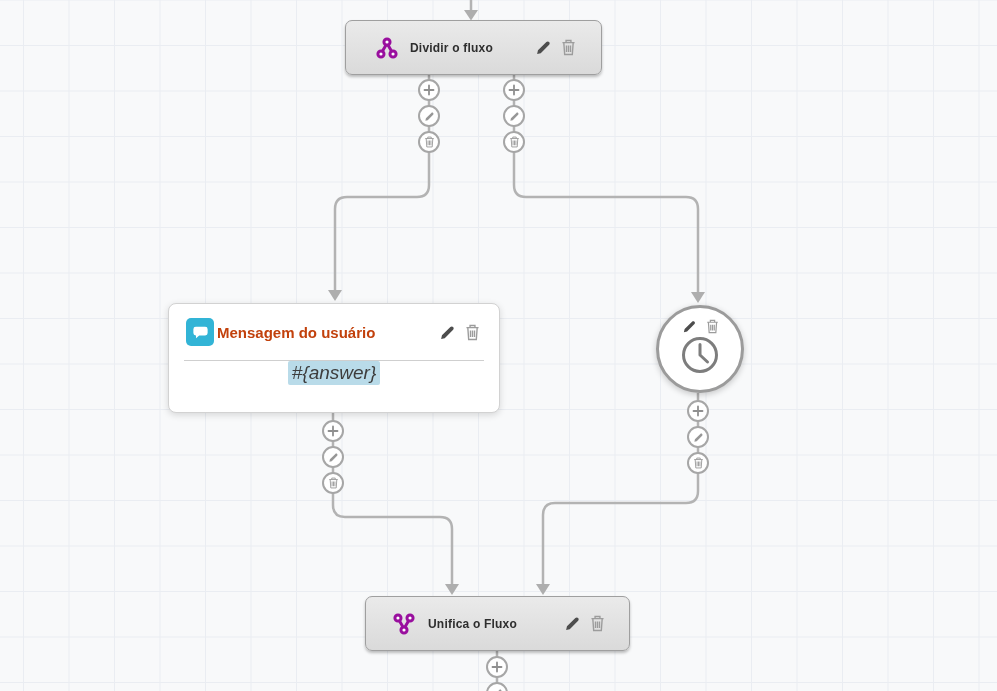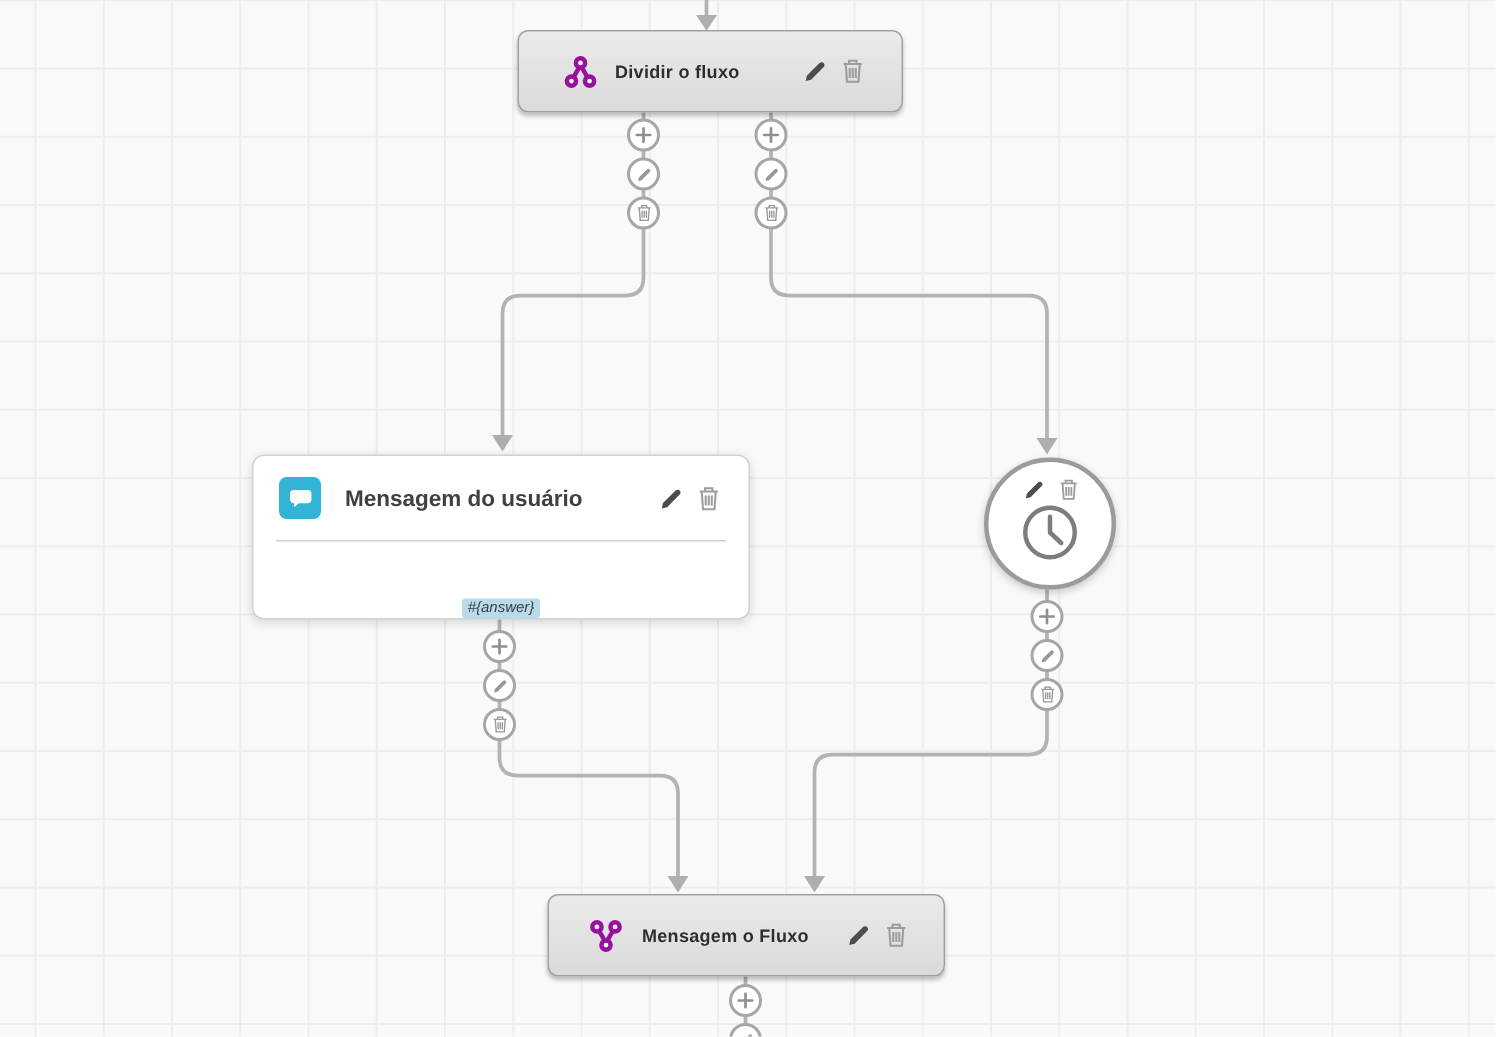--- a/index.html
+++ b/index.html
@@ -27,28 +27,28 @@
   }
   .gray-node .title { font-weight:bold; font-size:12px; color:#2e2e2e; letter-spacing:.2px; }
 
   
   .card {
     position:absolute; box-sizing:border-box; background:#fff;
     border:1px solid #d2d2d2; border-radius:8px;
     box-shadow:0 2px 7px rgba(0,0,0,0.14); z-index:2;
   }
   .card-header { height:56px; display:flex; align-items:center; padding:0 19px 0 17px; }
-  .card-header .title { font-weight:bold; font-size:15px; color:#404040; margin-left:16px; }
+  .card-header .title { font-weight:bold; font-size:15px; color:#c2410c; margin-left:3px; }
   .icon-box {
     width:28px; height:28px; border-radius:5px; background:#32b4d6;
     display:flex; align-items:center; justify-content:center; flex:0 0 auto;
   }
   .card-divider { border-top:1px solid #cfcfcf; margin:0 15px; }
-  .card-body { height:51px; display:flex; align-items:flex-end; justify-content:center;
-               font-style:italic; font-size:10px; color:#3d3d3d; }
+  .card-body { height:51px; display:flex; align-items:flex-start; justify-content:center;
+               font-style:italic; font-size:19px; color:#3d3d3d; }
   .hl { background:#b9dbe9; padding:1px 4px; border-radius:2px; }
 
   
   .clock-node {
     position:absolute; width:88px; height:88px; box-sizing:border-box;
     background:#fff; border:3px solid #9b9b9b; border-radius:50%;
     box-shadow:0 2px 6px rgba(0,0,0,0.2);
     display:flex; flex-direction:column; align-items:center; z-index:2;
   }
   .clock-node .mini-actions { display:flex; align-items:center; gap:9px; margin-top:11px; }
@@ -227,21 +227,21 @@
       </svg>
   </button>
 
   <div class="gray-node" style="left:365px;top:596px;width:265px;height:55px;padding:0 24px 0 25px;">
     <svg class="node-icon" width="26" height="26" viewBox="0 0 28 28">
       <path d="M8,8.5 L14,19 M20,8.5 L14,19"></path>
       <circle cx="7.5" cy="7.5" r="3.3"></circle>
         <circle cx="20.5" cy="7.5" r="3.3"></circle>
         <circle cx="14" cy="20.5" r="3.3"></circle>
     </svg>
-    <span class="title" style="margin-left:11px;">Mensagem o Fluxo</span>
+    <span class="title" style="margin-left:11px;">Unifica o Fluxo</span>
     <button class="hdr-btn ml-auto">
       <svg width="17" height="17" viewBox="0 0 16 16">
         <path class="pencil-dark" d="M2 14.1 L2.8 10.7 L10.7 2.8 C11.4 2.1 12.6 2.1 13.3 2.8 C14 3.5 14 4.7 13.3 5.4 L5.4 13.3 Z"></path>
       </svg>
     </button>
     <button class="hdr-btn ml-9">
       <svg width="15" height="17" viewBox="0 0 14 16">
         <path class="trash-light" d="M4.7 3.2 V1.4 H9.3 V3.2 M1.3 3.4 H12.7 M2.6 3.6 L3.4 14.6 H10.6 L11.4 3.6 M5.1 6 V12.3 M7 6 V12.3 M8.9 6 V12.3"></path>
       </svg>
     </button>

